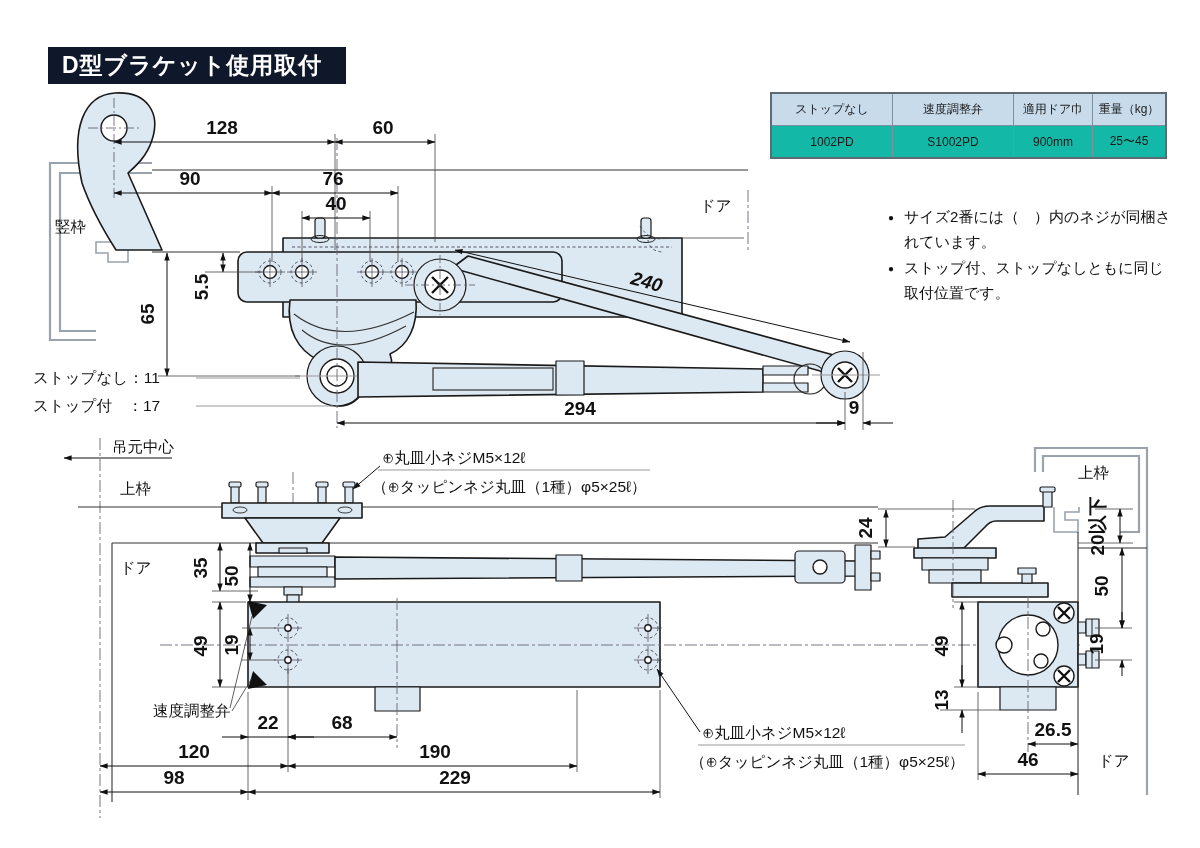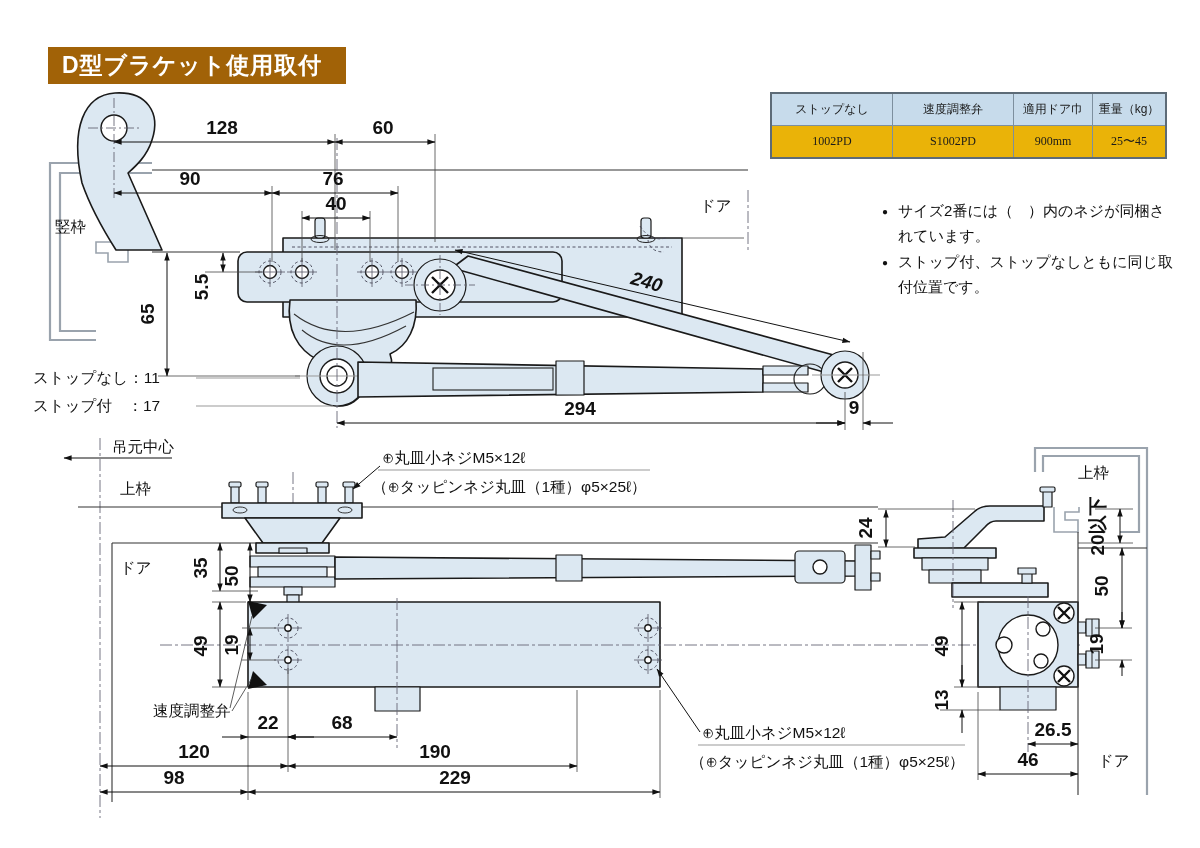--- a/index.html
+++ b/index.html
@@ -1,30 +1,30 @@
 <!DOCTYPE html>
 <html><head>
 <meta charset="utf-8">
 <style>
   html,body{margin:0;padding:0;background:#fff;}
   #stage{position:relative;width:1200px;height:848px;background:#ffffff;overflow:hidden;
          font-family:"Liberation Sans",sans-serif;}
   #drawing{position:absolute;left:0;top:0;}
-  .titlebar{position:absolute;left:48px;top:47px;width:284px;height:37px;background:#a16207;
+  .titlebar{position:absolute;left:48px;top:47px;width:284px;height:37px;background:#0f172a;
             color:#fff;font-size:23px;font-weight:bold;line-height:37px;padding-left:14px;
             letter-spacing:1px;}
   .spec{position:absolute;left:770px;top:92px;border-collapse:collapse;font-size:12px;color:#1a1a1a;}
   .spec td,.spec th{border:1px solid #7d8f9e;text-align:center;height:29px;font-weight:normal;}
   .spec th{background:#c7dbeb;}
-  .spec td{background:#eab308;font-family:Liberation Serif, serif;}
+  .spec td{background:#14b8a6;}
   .spec .c1{width:118px}.spec .c2{width:118px}.spec .c3{width:76px}.spec .c4{width:70px}
   .spec{border:2px solid #5d6b77;}
   .notes{position:absolute;left:880px;top:196px;width:300px;font-size:15px;color:#111;
          line-height:25px;}
-  .notes ul{margin:2px;padding:0;list-style:none;}
+  .notes ul{margin:8px;padding:0;list-style:none;}
   .notes li{padding-left:16px;position:relative;margin-bottom:1px;}
   .notes li:before{content:"●";font-size:10px;position:absolute;left:0;top:1px;}
   
   .part{fill:#dce8f2;stroke:#1a1a1a;stroke-width:1.6;stroke-linejoin:round;}
   .part2{fill:#dce8f2;stroke:#1a1a1a;stroke-width:1.2;stroke-linejoin:round;}
   .hole{fill:#fff;stroke:#1a1a1a;stroke-width:1.4;}
   .dash{fill:none;stroke:#445;stroke-width:0.9;stroke-dasharray:3 2.5;}
   .gray{fill:none;stroke:#9aa3ad;stroke-width:2.2;}
   .thin{stroke:#333;stroke-width:1.1;fill:none;}
   .ext{stroke:#444;stroke-width:0.8;}

